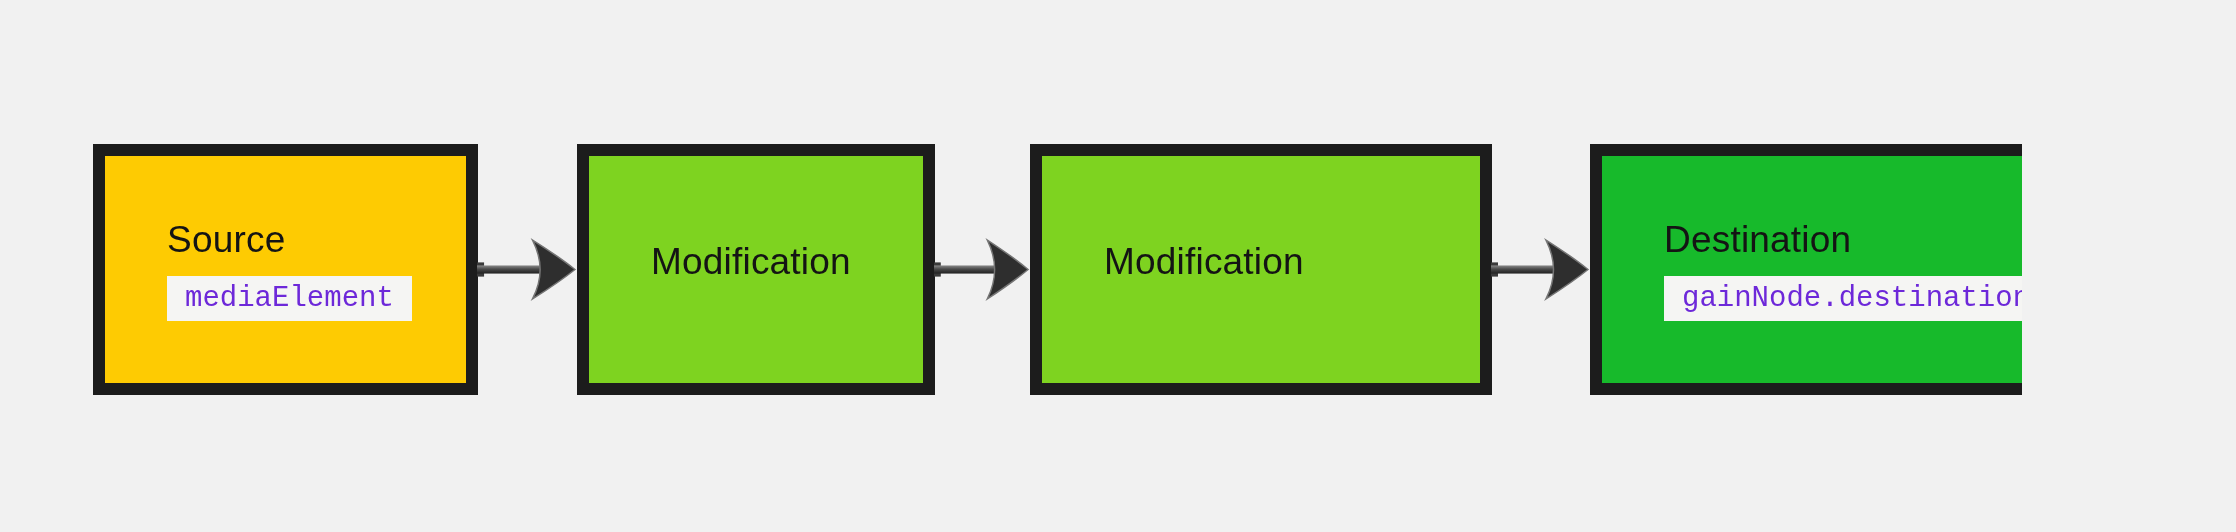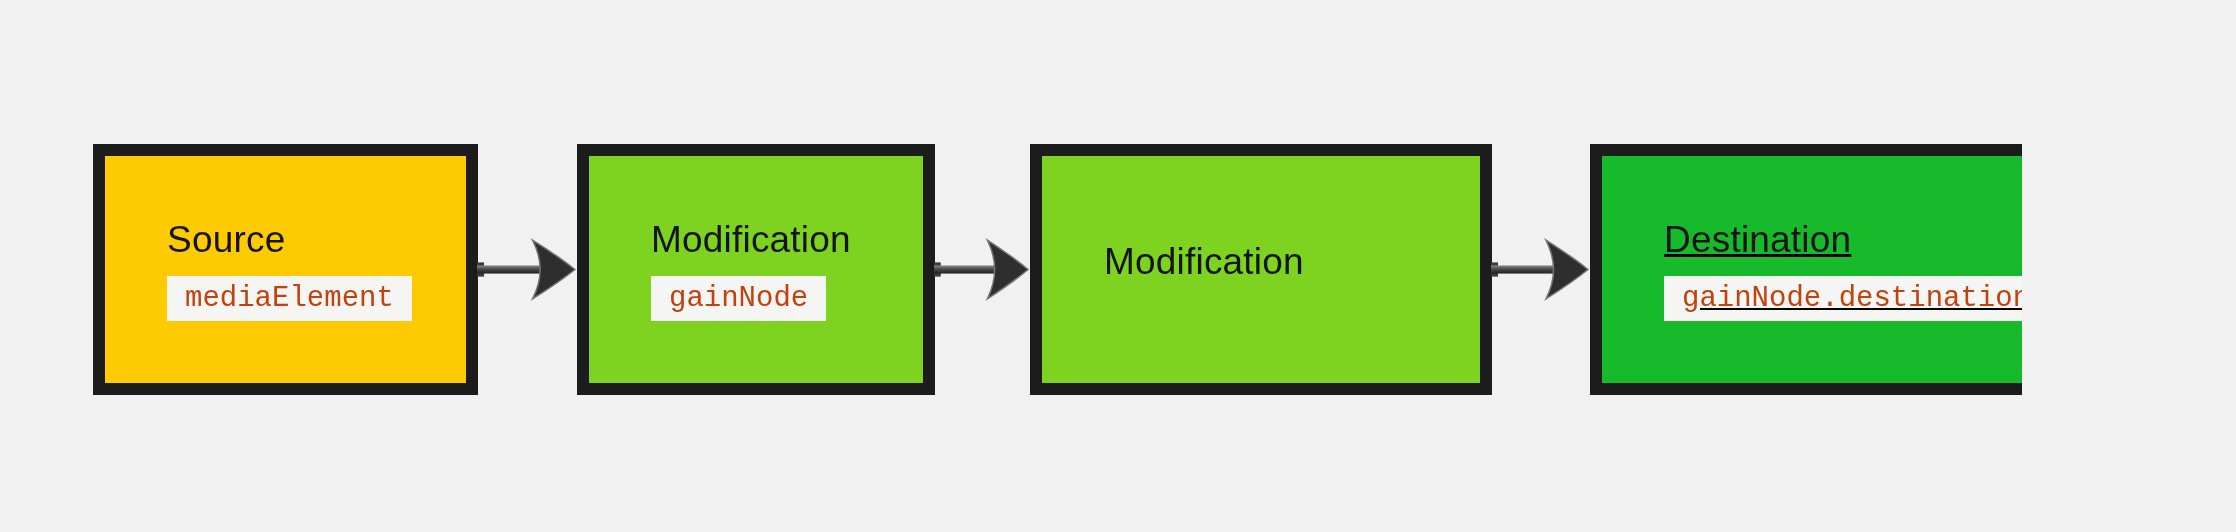--- a/index.html
+++ b/index.html
@@ -42,21 +42,21 @@
     margin: 0 0 14px 0;
     white-space: nowrap;
   }
   .node-chip {
     display: inline-block;
     font-family: "Liberation Mono", "DejaVu Sans Mono", monospace;
     font-size: 29px;
     line-height: 1;
     padding: 8px 18px;
     background: #f5f5f3;
-    color: #c2410c;
+    color: #6d28d9;
     white-space: nowrap;
   }
 
   .arrow {
     position: absolute;
     top: 237px;
     height: 65px;
   }
   .arrow-0 { left: 477px;  width: 101px; }
   .arrow-1 { left: 934px;  width: 97px; }
@@ -80,21 +80,20 @@
         <stop offset="1" stop-color="#202020"></stop>
       </linearGradient>
     </defs>
     <rect x="0" y="25" width="7" height="14" fill="#3a3a3a"></rect>
     <rect x="0" y="28" width="72" height="8" fill="url(#shaft-g0)"></rect>
     <path d="M55,3 Q82,20 97,32 Q82,44 55,61 Q70,32 55,3 Z" fill="#2e2e2e" stroke="#757575" stroke-width="1.5"></path>
   </svg>
 
   <div class="node node-1" style="background: rgb(126, 211, 32);">
     <div class="node-title">Modification</div>
-    <code class="node-chip">gainNode</code>
   </div>
 
   <svg class="arrow arrow-1" viewBox="0 0 100 64" preserveAspectRatio="none" xmlns="http://www.w3.org/2000/svg">
     <defs>
       <linearGradient id="shaft-g1" x1="0" y1="0" x2="0" y2="1">
         <stop offset="0" stop-color="#8a8a8a"></stop>
         <stop offset="0.45" stop-color="#4a4a4a"></stop>
         <stop offset="1" stop-color="#202020"></stop>
       </linearGradient>
     </defs>
@@ -113,18 +112,18 @@
         <stop offset="0" stop-color="#8a8a8a"></stop>
         <stop offset="0.45" stop-color="#4a4a4a"></stop>
         <stop offset="1" stop-color="#202020"></stop>
       </linearGradient>
     </defs>
     <rect x="0" y="25" width="7" height="14" fill="#3a3a3a"></rect>
     <rect x="0" y="28" width="72" height="8" fill="url(#shaft-g2)"></rect>
     <path d="M55,3 Q82,20 97,32 Q82,44 55,61 Q70,32 55,3 Z" fill="#2e2e2e" stroke="#757575" stroke-width="1.5"></path>
   </svg>
 
-  <div class="node node-3" style="background: rgb(23, 186, 43); text-decoration: underline;">
+  <div class="node node-3" style="background: rgb(23, 186, 43);">
     <div class="node-title">Destination</div>
     <code class="node-chip">gainNode.destination</code>
   </div>
 
 </div>
 
 </body></html>

